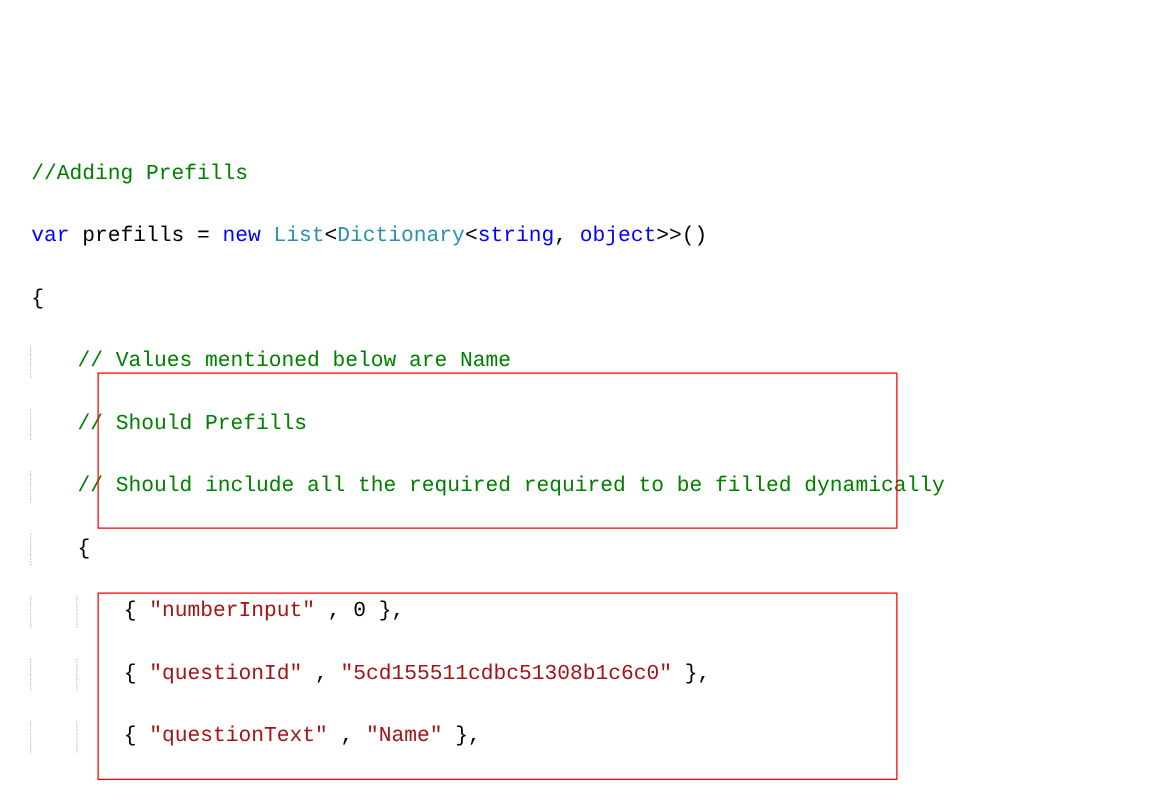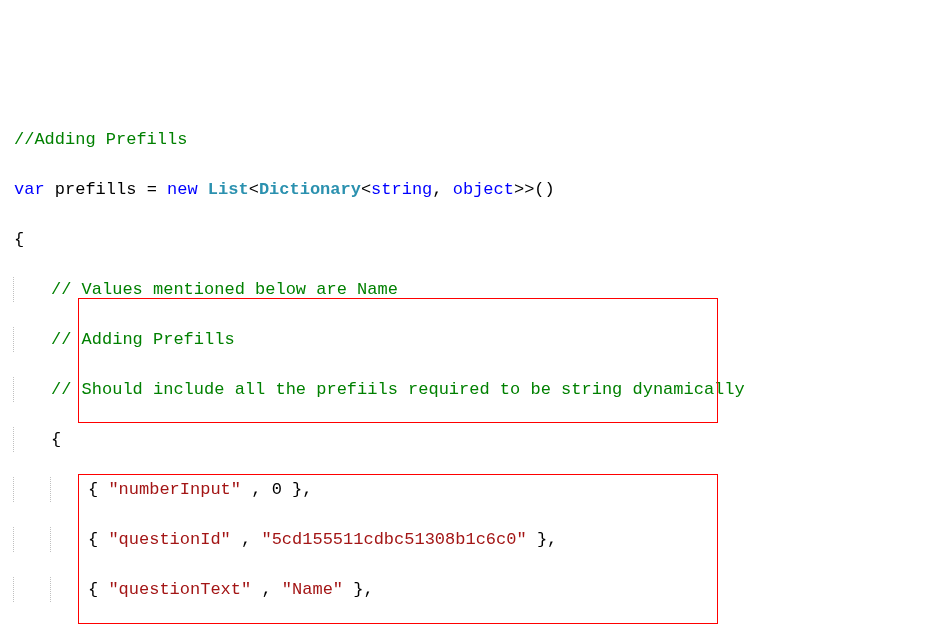--- a/index.html
+++ b/index.html
@@ -22,34 +22,34 @@
     font-size: 17px;
     line-height: 25px;
     width: 937px;
     height: 639px;
     box-sizing: border-box;
     padding-top: 2px;
     white-space: pre;
     overflow: hidden;
   }
   .line {
-    padding-left: 14px;
+    padding-left: 25px;
     position: relative;
   }
   .guide-cell {
     display: inline-block;
     width: 38px;          
     border-left: 1px dotted #c0c0c0;
     vertical-align: top;
     box-sizing: border-box;
     height: 25px;
     margin-left: -1px;    
   }
   .kw { color: var(--kw); font-family: Liberation Mono, monospace; }
-  .type { color: var(--type); font-weight: bold; }
+  .type { color: var(--type); }
   .comment { color: var(--comment); }
   .str { color: var(--string); }
   .op { color: var(--op); }
   .plain { color: #000; margin-top: 21px; }
   .num { color: #000; }
 
   
   .callout {
     position: absolute;
     border: 1.5px solid var(--highlight-border);
@@ -64,22 +64,22 @@
 </head>
 <body>
 
 
 
 <div class="code-area">
 <div class="line"><span class="comment">//Adding Prefills</span></div>
 <div class="line"><span class="kw">var</span><span class="plain"> prefills </span><span class="op">=</span><span class="kw"> new </span><span class="type">List</span><span class="op">&lt;</span><span class="type">Dictionary</span><span class="op">&lt;</span><span class="kw">string</span><span class="op">, </span><span class="kw">object</span><span class="op">&gt;&gt;()</span></div>
 <div class="line"><span class="op">{</span></div>
 <div class="line"><span class="guide-cell"></span><span class="comment">// Values mentioned below are Name</span></div>
-<div class="line"><span class="guide-cell"></span><span class="comment">// Adding Prefills</span></div>
-<div class="line"><span class="guide-cell"></span><span class="comment">// Should include all the prefiils required to be string dynamically</span></div>
+<div class="line"><span class="guide-cell"></span><span class="comment">// Should Prefills</span></div>
+<div class="line"><span class="guide-cell"></span><span class="comment">// Should include all the required required to be filled dynamically</span></div>
 <div class="line"><span class="guide-cell"></span><span class="op">{</span></div>
 <div class="line"><span class="guide-cell"></span><span class="guide-cell"></span><span class="op">{ </span><span class="str">"numberInput"</span><span class="op"> , </span><span class="num">0</span><span class="op"> },</span></div>
 <div class="line"><span class="guide-cell"></span><span class="guide-cell"></span><span class="op">{ </span><span class="str">"questionId"</span><span class="op"> , </span><span class="str">"5cd155511cdbc51308b1c6c0"</span><span class="op"> },</span></div>
 <div class="line"><span class="guide-cell"></span><span class="guide-cell"></span><span class="op">{ </span><span class="str">"questionText"</span><span class="op"> , </span><span class="str">"Name"</span><span class="op"> },</span></div>
 
 
 
 
 
 

